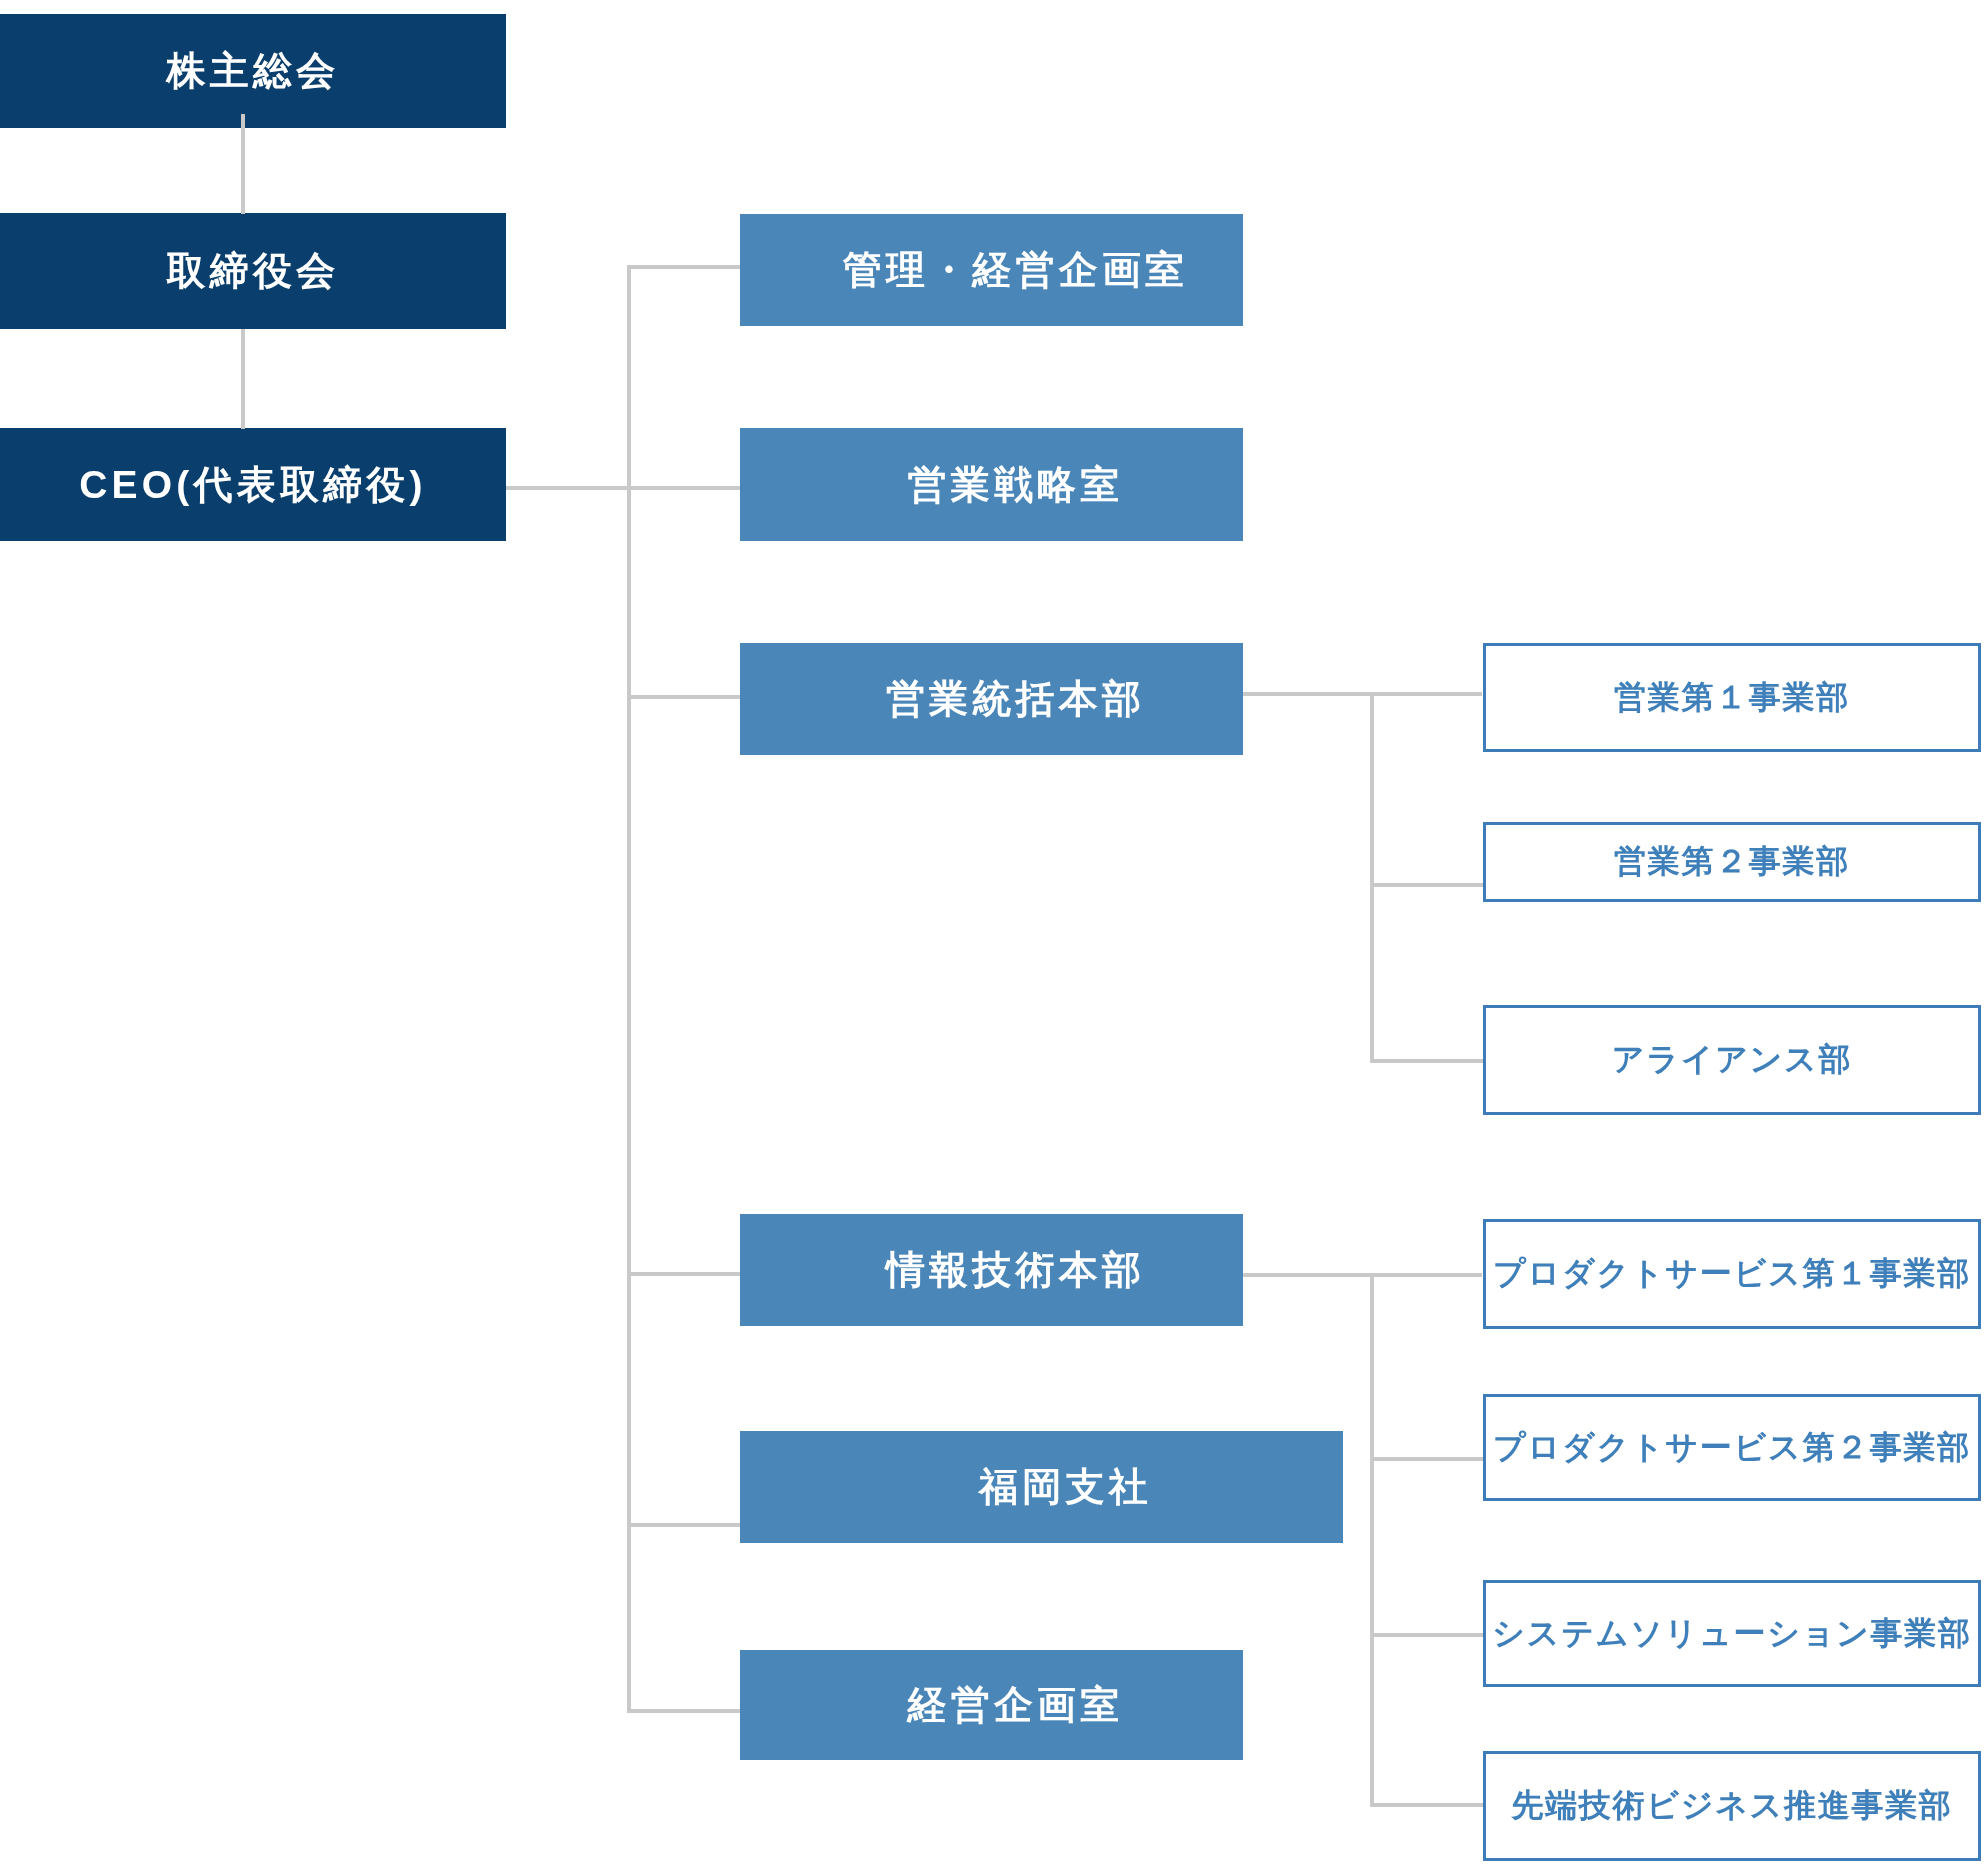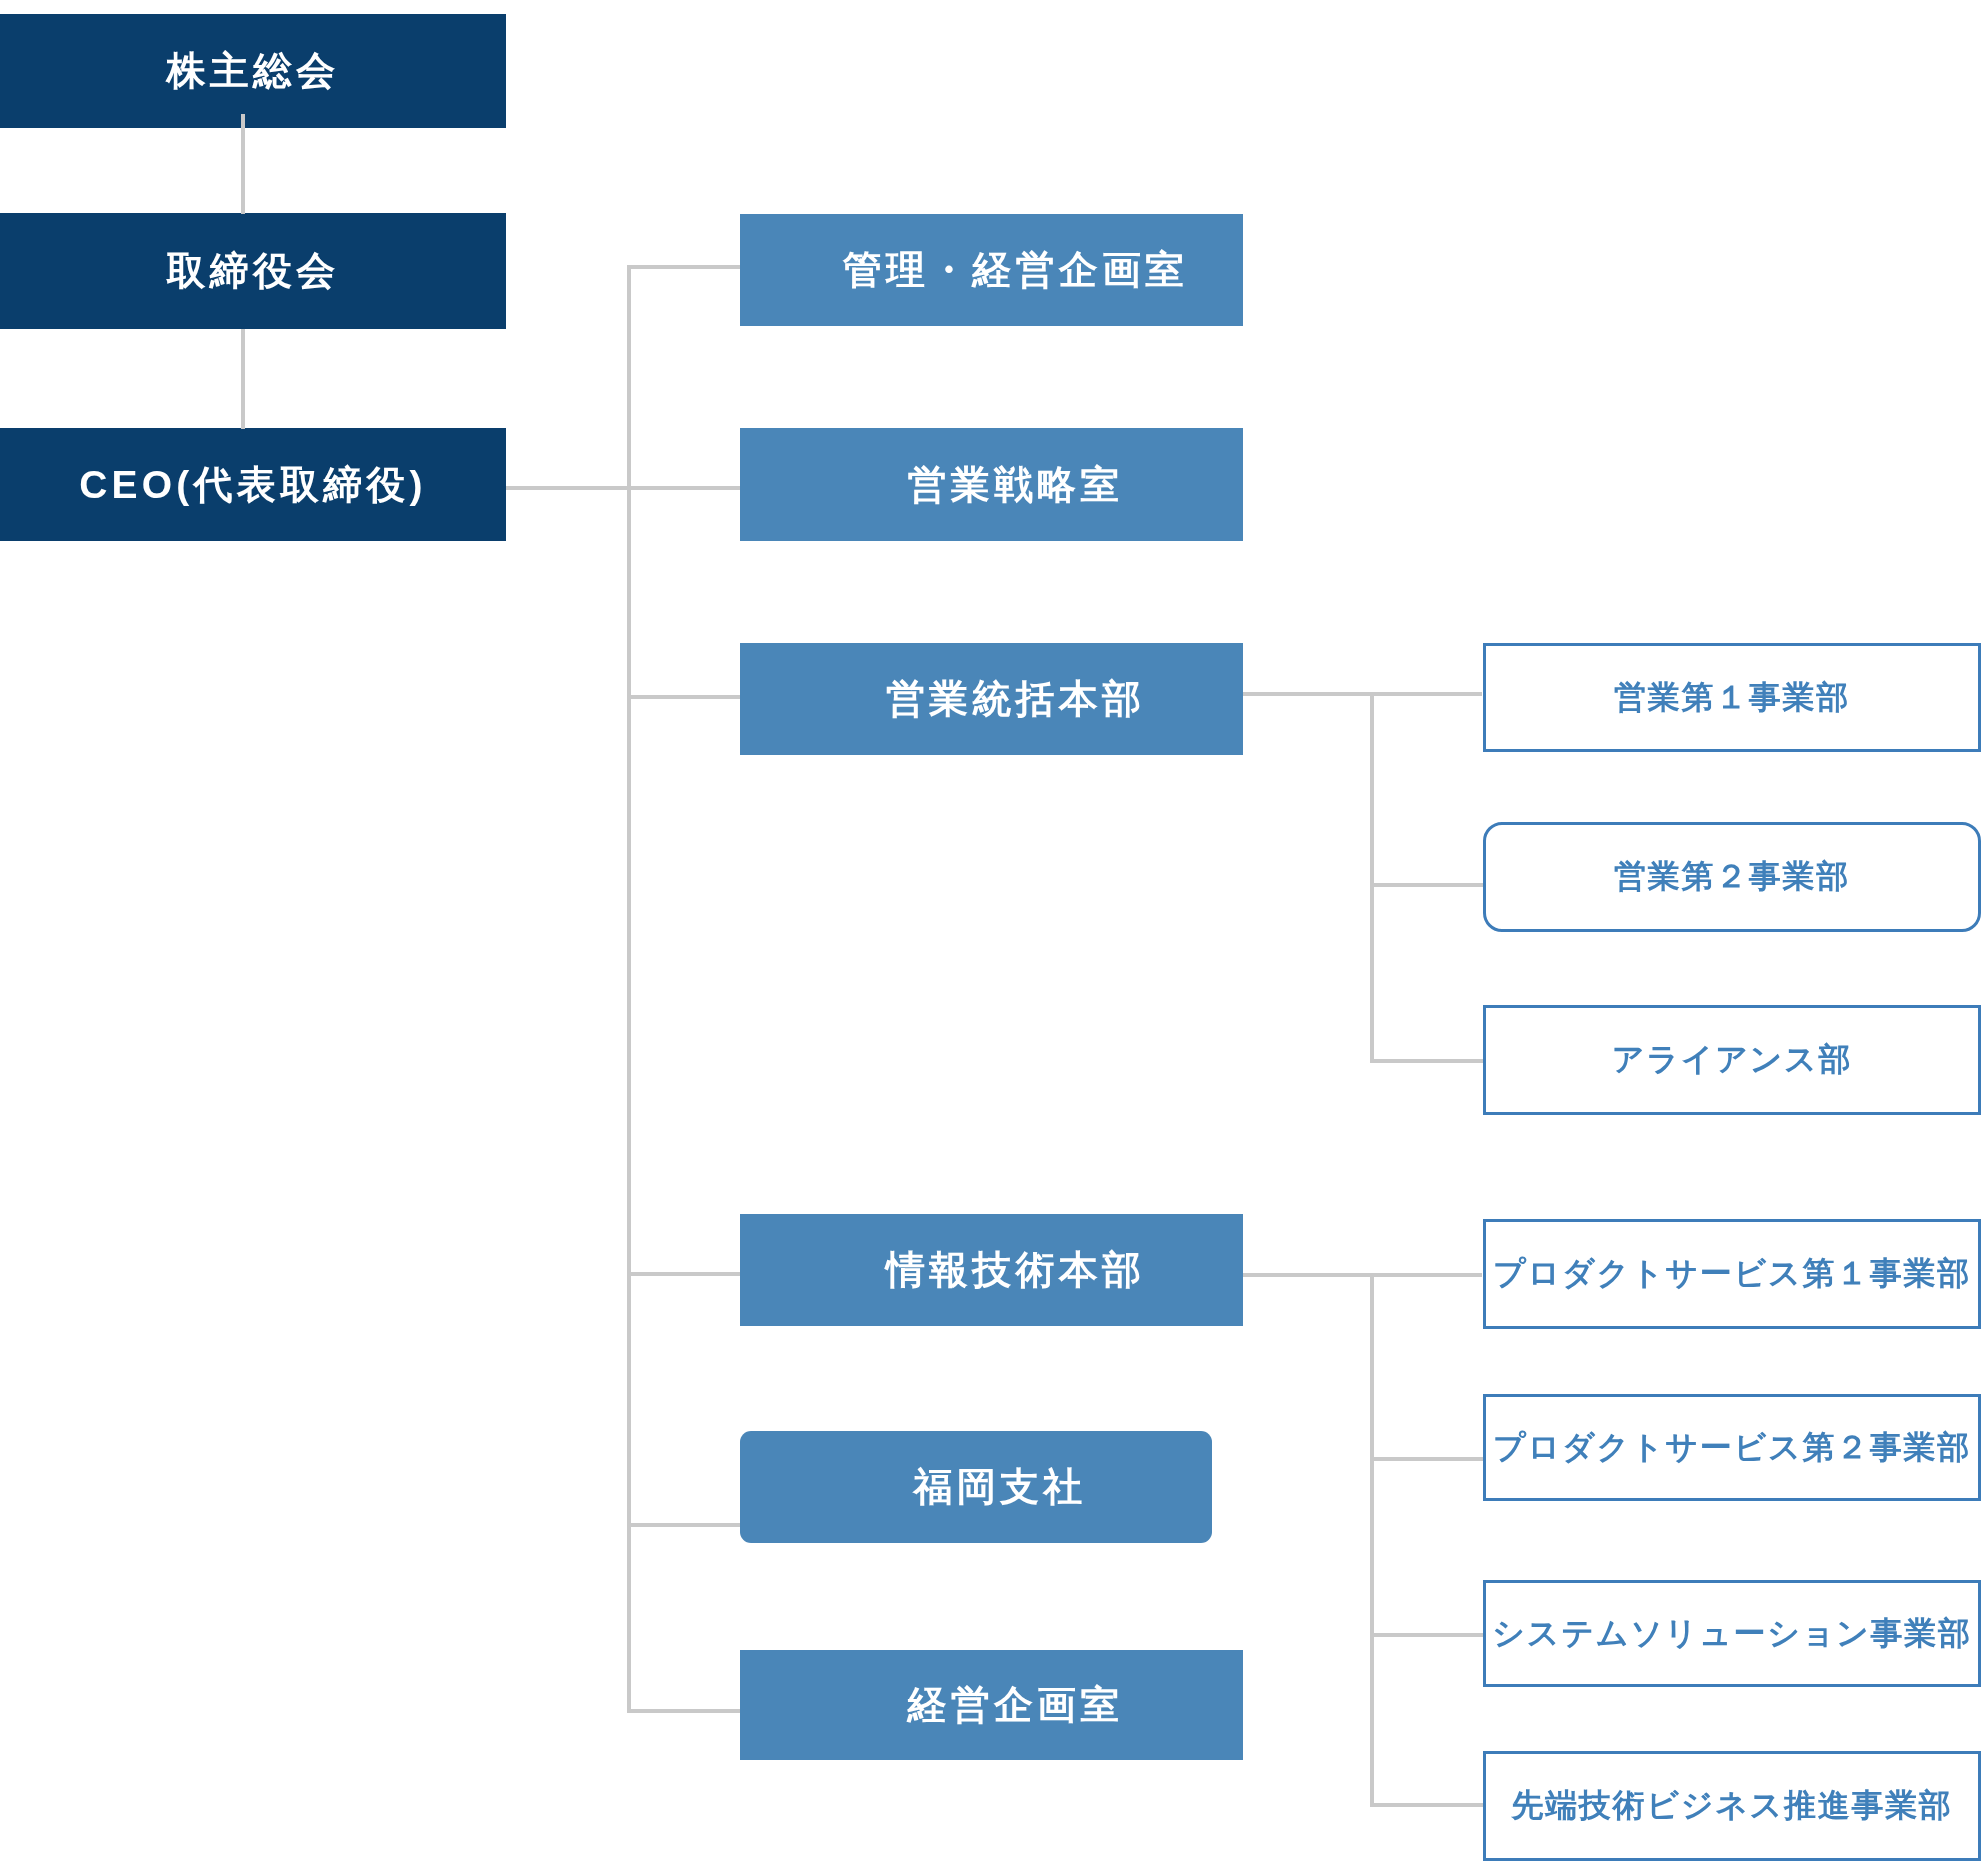--- a/index.html
+++ b/index.html
@@ -51,25 +51,25 @@
 <div id="canvas">
 
   <div class="node dark" style="left:0;top:0;width:506px;height:114px;margin-top:14px;">株主総会</div>
   <div class="node dark" style="left:0;top:213px;width:506px;height:116px;">取締役会</div>
   <div class="node dark" style="left:0;top:428px;width:506px;height:113px;">CEO(代表取締役)</div>
 
   <div class="node mid" style="left:740px;top:214px;width:503px;height:112px;">管理・経営企画室</div>
   <div class="node mid" style="left:740px;top:428px;width:503px;height:113px;">営業戦略室</div>
   <div class="node mid" style="left:740px;top:643px;width:503px;height:112px;">営業統括本部</div>
   <div class="node mid" style="left:740px;top:1214px;width:503px;height:112px;">情報技術本部</div>
-  <div class="node mid" style="left:740px;top:1431px;width:472px;height:112px;border-radius:11px;">福岡支社</div>
+  <div class="node mid" style="left:740px;top:1431px;width:603px;height:112px;">福岡支社</div>
   <div class="node mid" style="left:740px;top:1650px;width:503px;height:110px;">経営企画室</div>
 
   <div class="node leaf" style="left:1483px;top:643px;width:498px;height:109px;">営業第１事業部</div>
-  <div class="node leaf" style="left:1483px;top:822px;width:498px;height:110px;border-radius:19px;">営業第２事業部</div>
+  <div class="node leaf" style="left:1483px;top:822px;width:498px;height:80px;">営業第２事業部</div>
   <div class="node leaf" style="left:1483px;top:1005px;width:498px;height:110px;">アライアンス部</div>
   <div class="node leaf" style="left:1483px;top:1219px;width:498px;height:110px;">プロダクトサービス第１事業部</div>
   <div class="node leaf" style="left:1483px;top:1394px;width:498px;height:107px;">プロダクトサービス第２事業部</div>
   <div class="node leaf" style="left:1483px;top:1580px;width:498px;height:107px;">システムソリューション事業部</div>
   <div class="node leaf" style="left:1483px;top:1751px;width:498px;height:110px;">先端技術ビジネス推進事業部</div>
 
   <div class="line v" style="left:241px;top:114px;height:100px;"></div>
   <div class="line v" style="left:241px;top:329px;height:100px;"></div>
 
   <div class="line v" style="left:627px;top:265px;height:1447px;"></div>

